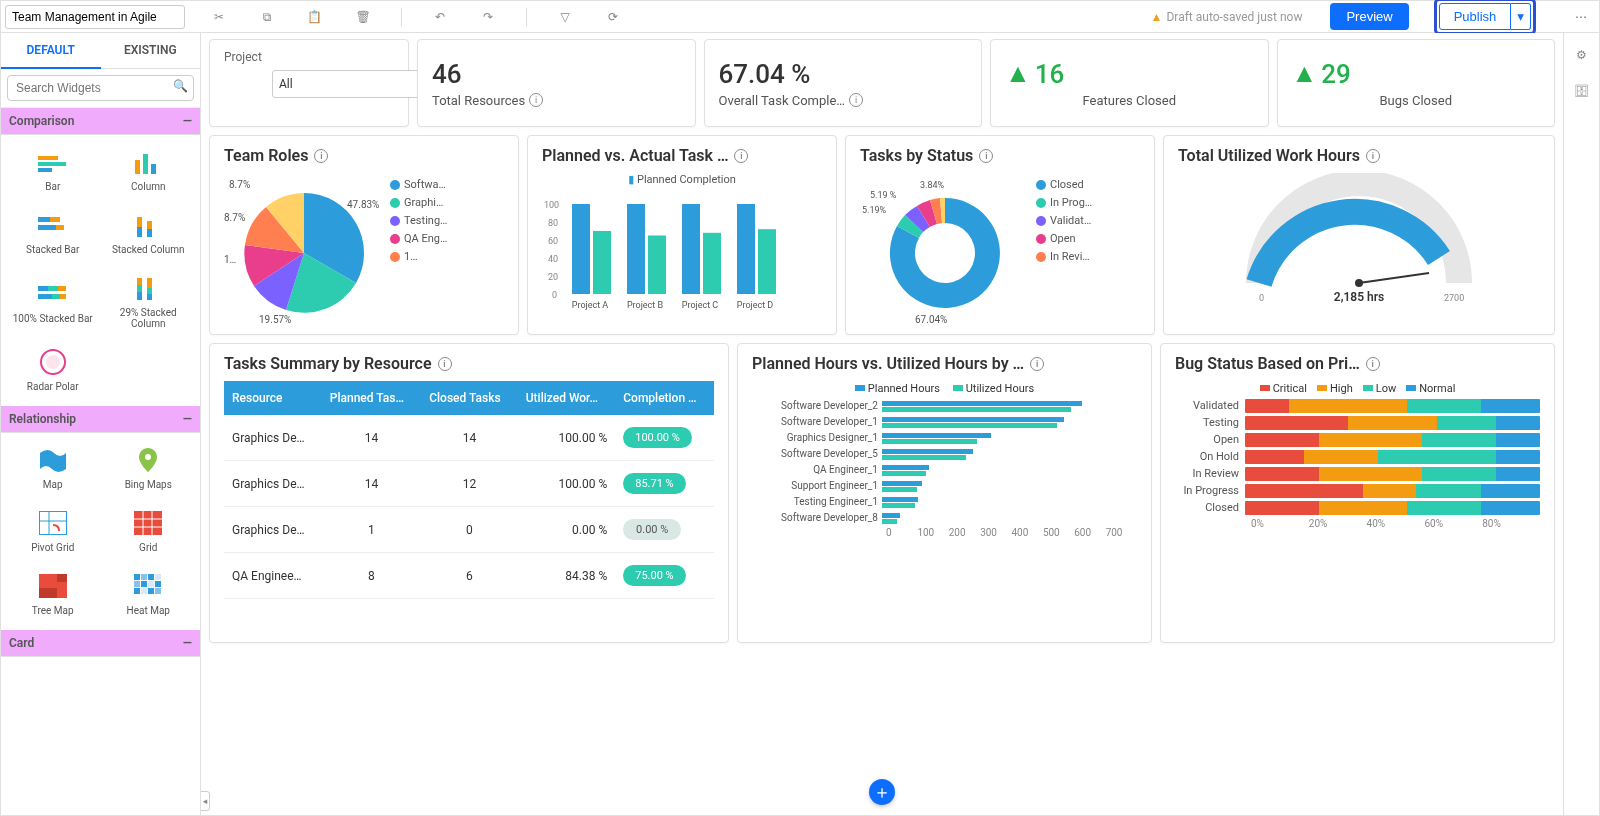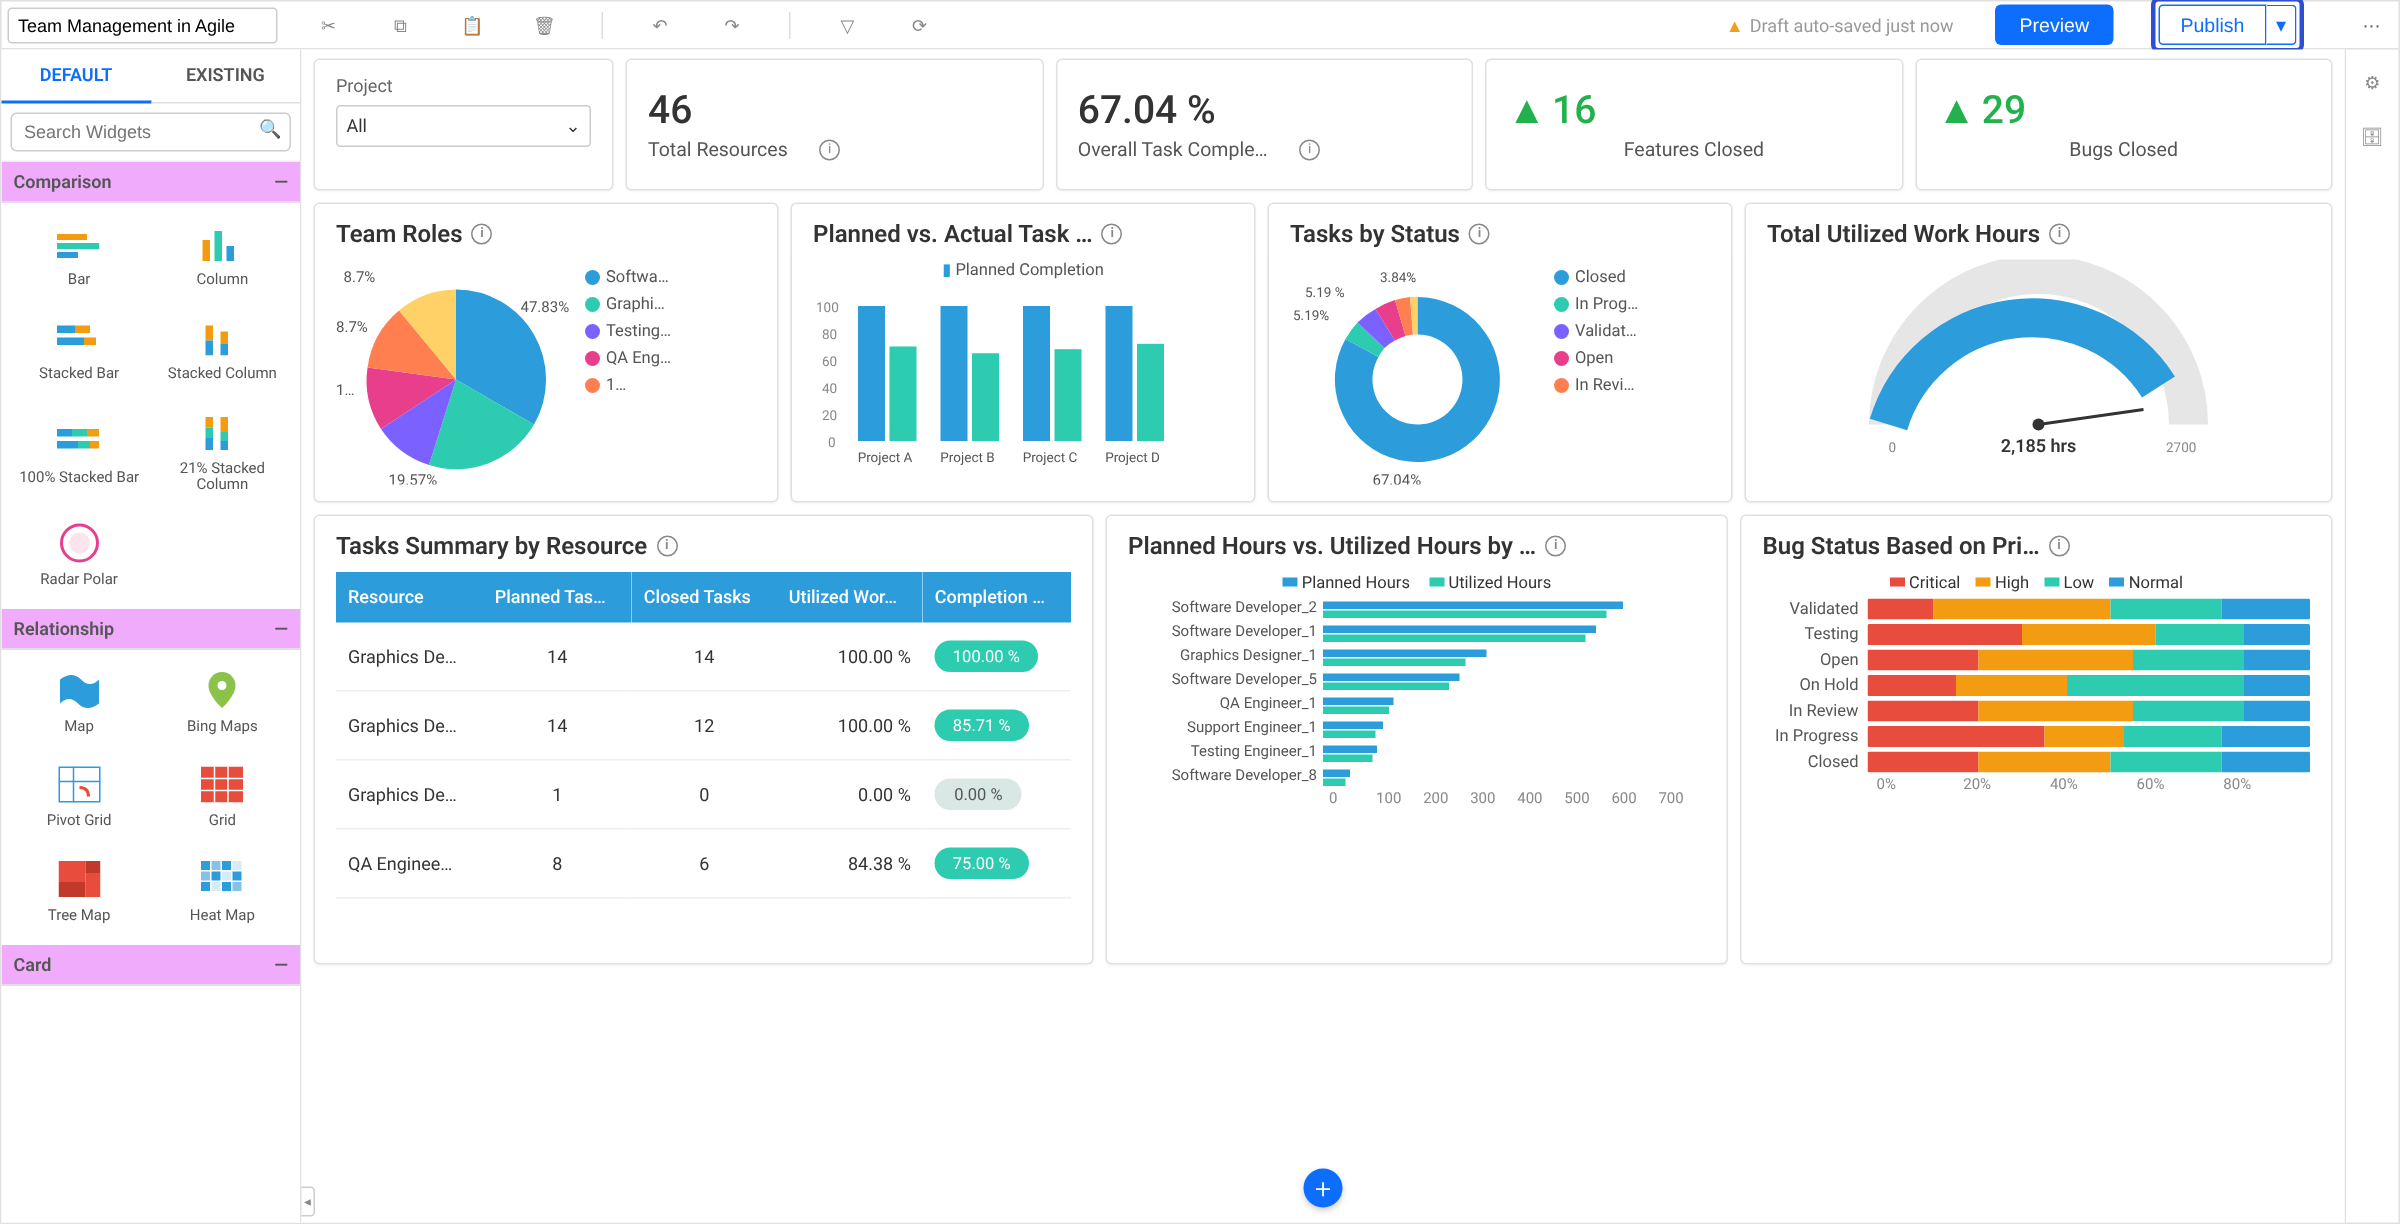--- a/index.html
+++ b/index.html
@@ -40,23 +40,23 @@
 .canvas-wrap { flex:1; display:flex; position:relative; min-width:0; }
 .canvas { flex:1; overflow:auto; background:#fff; padding:6px 8px 20px 8px; position:relative;}
 .right-rail { width:36px; border-left:1px solid #e0e0e0; display:flex; flex-direction:column; align-items:center; padding-top:10px; gap:12px; color:#888;}
 .rail-icon { width:24px; height:24px; display:flex; align-items:center; justify-content:center; cursor:pointer;}
 
 .row { display:flex; gap:8px; margin-bottom:8px;}
 .card { background:#fff; border:1px solid #e0e0e0; border-radius:4px; padding:10px 14px; box-shadow:0 1px 2px rgba(0,0,0,0.04); position:relative; min-width:0;}
 .kpi-card { flex:1; display:flex; flex-direction:column; justify-content:center; min-height:88px;}
 .proj-card { width:200px; }
 .proj-label { font-size:12px; color:#666; margin-bottom:6px;}
-.proj-select { width:100%; height:28px; border:1px solid #ccc; border-radius:3px; padding:0 6px; font-size:12px; background:#fff; display:flex; align-items:center; justify-content:space-between;}
+.proj-select { width:100%; height:28px; border:1px solid #ccc; border-radius:3px; padding:0 6px; font-size:12px; background:#fff; display:flex; align-items:center; justify-content:space-between;margin-left:48px;}
 .kpi-num { font-size:26px; font-weight:500; color:#333; }
-.kpi-label { font-size:13px; color:#555; margin-top:4px; display:flex; align-items:center; gap:21px;}
+.kpi-label { font-size:13px; color:#555; margin-top:4px; display:flex; align-items:center; gap:4px;}
 .kpi-center { text-align:center; }
 .kpi-up { color:#22b14c; display:inline-flex; align-items:center; gap:4px; font-size:26px; font-weight:500;}
 .info-icon { width:14px; height:14px; display:inline-flex; align-items:center; justify-content:center; border:1px solid #888; border-radius:50%; font-size:9px; color:#888; }
 .card-title { font-size:16px; font-weight:600; color:#333; margin-bottom:8px; display:flex; align-items:center; gap:6px;}
 .card-title .info-icon{ flex-shrink:0;}
 
 
 .r2c1 { width:310px; } .r2c2 { width:310px; } .r2c3 { width:310px; } .r2c4 { flex:1; }
 
 
@@ -208,21 +208,21 @@
               <div class="widget-icon-box">
                 <svg width="34" height="24">
                   <rect x="6" y="2" width="5" height="7" fill="#f39c12"></rect>
                   <rect x="6" y="9" width="5" height="7" fill="#2dccb0"></rect>
                   <rect x="6" y="16" width="5" height="8" fill="#2d9cdb"></rect>
                   <rect x="16" y="2" width="5" height="10" fill="#f39c12"></rect>
                   <rect x="16" y="12" width="5" height="6" fill="#2dccb0"></rect>
                   <rect x="16" y="18" width="5" height="6" fill="#2d9cdb"></rect>
                 </svg>
               </div>
-              <div class="widget-label">21% Stacked Column</div>
+              <div class="widget-label">29% Stacked Column</div>
             </div>
             <div class="widget-cell">
               <div class="widget-icon-box">
                 <svg width="30" height="28">
                   <circle cx="15" cy="14" r="12" fill="none" stroke="#e83e8c" stroke-width="2"></circle>
                   <circle cx="15" cy="14" r="7" fill="#fce4ec"></circle>
                 </svg>
               </div>
               <div class="widget-label">Radar Polar</div>
             </div>

